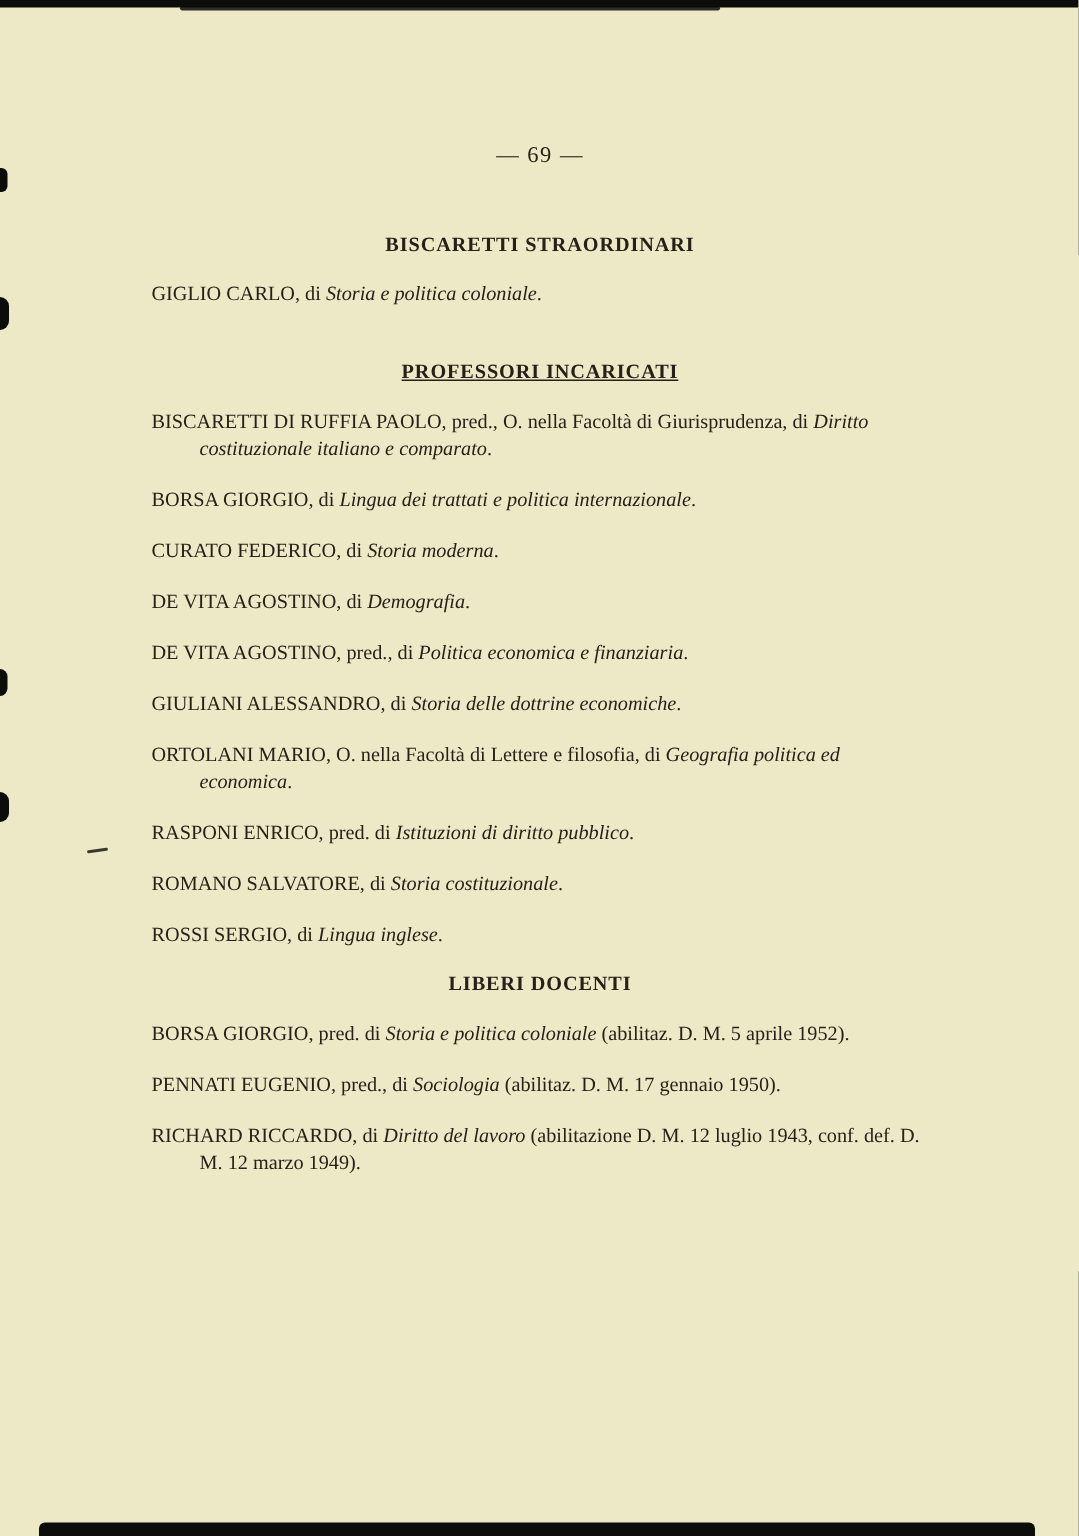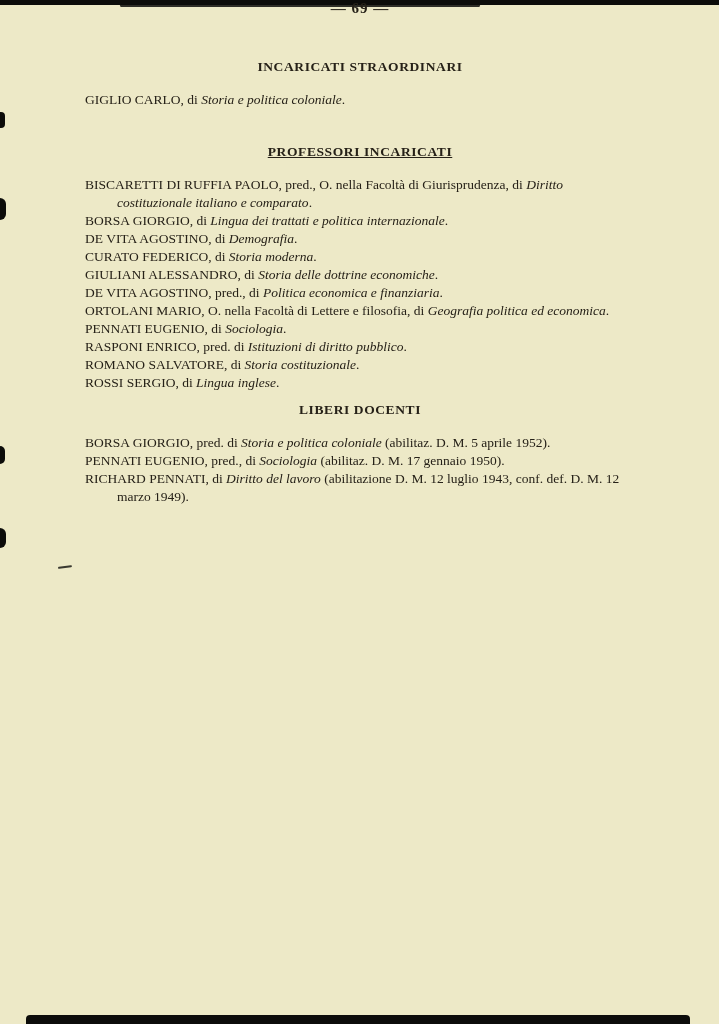--- a/index.html
+++ b/index.html
@@ -28,37 +28,38 @@
   .mark-4 { top: 528px; left: 0; width: 6px; height: 20px; border-radius: 0 7px 7px 0; }
   .mark-tilde { top: 566px; left: 58px; width: 14px; height: 2px; border-radius: 2px; transform: rotate(-8deg); opacity: .8; }
 
   .content {
     position: absolute;
     top: 0;
     left: 85px;
     width: 550px;
   }
   .page-number {
+    margin-top: 96px;
     text-align: center;
-    font-weight: 700;
+    font-weight: 400;
     font-size: 15px;
     letter-spacing: 1px;
   }
   .doc-section .heading {
     margin: 42px 0 16px;
     text-align: center;
     font-size: 13.5px;
     font-weight: 700;
     letter-spacing: 0.6px;
   }
   .doc-section:nth-of-type(2) .heading { margin-top: 35px; text-decoration: underline; }
   .doc-section:nth-of-type(3) .heading { margin-top: 10px; }
   .entries { font-size: 13.5px; line-height: 18px; }
   .entry {
-    margin: 0;
+    margin: 16px;
     padding-left: 32px;
     text-indent: -32px;
   }
   .entry .subject { font-style: italic; }
 </style>
 </head>
 <body>
 
 <div class="page">
   <div class="artifact edge-top"></div>
@@ -67,58 +68,57 @@
   <div class="artifact mark-1"></div>
   <div class="artifact mark-2"></div>
   <div class="artifact mark-3"></div>
   <div class="artifact mark-4"></div>
   <div class="artifact mark-tilde"></div>
 
   <div class="content">
     <div class="page-number">— 69 —</div>
     <div id="sections">
   <section class="doc-section">
-    <h2 class="heading">INCARICATI STRAORDINARI</h2>
+    <h2 class="heading">BISCARETTI STRAORDINARI</h2>
     <div class="entries">
   <p class="entry"><span class="prefix">GIGLIO CARLO, di </span><span class="subject">Storia e politica coloniale</span><span class="suffix">.</span></p>
 </div>
   </section>
 
   <section class="doc-section">
     <h2 class="heading">PROFESSORI INCARICATI</h2>
     <div class="entries">
   <p class="entry"><span class="prefix">BISCARETTI DI RUFFIA PAOLO, pred., O. nella Facoltà di Giurisprudenza, di </span><span class="subject">Diritto costituzionale italiano e comparato</span><span class="suffix">.</span></p>
 
   <p class="entry"><span class="prefix">BORSA GIORGIO, di </span><span class="subject">Lingua dei trattati e politica internazionale</span><span class="suffix">.</span></p>
 
+  <p class="entry"><span class="prefix">CURATO FEDERICO, di </span><span class="subject">Storia moderna</span><span class="suffix">.</span></p>
+
   <p class="entry"><span class="prefix">DE VITA AGOSTINO, di </span><span class="subject">Demografia</span><span class="suffix">.</span></p>
 
-  <p class="entry"><span class="prefix">CURATO FEDERICO, di </span><span class="subject">Storia moderna</span><span class="suffix">.</span></p>
+  <p class="entry"><span class="prefix">DE VITA AGOSTINO, pred., di </span><span class="subject">Politica economica e finanziaria</span><span class="suffix">.</span></p>
 
   <p class="entry"><span class="prefix">GIULIANI ALESSANDRO, di </span><span class="subject">Storia delle dottrine economiche</span><span class="suffix">.</span></p>
 
-  <p class="entry"><span class="prefix">DE VITA AGOSTINO, pred., di </span><span class="subject">Politica economica e finanziaria</span><span class="suffix">.</span></p>
-
   <p class="entry"><span class="prefix">ORTOLANI MARIO, O. nella Facoltà di Lettere e filosofia, di </span><span class="subject">Geografia politica ed economica</span><span class="suffix">.</span></p>
 
-  <p class="entry"><span class="prefix">PENNATI EUGENIO, di </span><span class="subject">Sociologia</span><span class="suffix">.</span></p>
 
   <p class="entry"><span class="prefix">RASPONI ENRICO, pred. di </span><span class="subject">Istituzioni di diritto pubblico</span><span class="suffix">.</span></p>
 
   <p class="entry"><span class="prefix">ROMANO SALVATORE, di </span><span class="subject">Storia costituzionale</span><span class="suffix">.</span></p>
 
   <p class="entry"><span class="prefix">ROSSI SERGIO, di </span><span class="subject">Lingua inglese</span><span class="suffix">.</span></p>
 </div>
   </section>
 
   <section class="doc-section">
     <h2 class="heading">LIBERI DOCENTI</h2>
     <div class="entries">
   <p class="entry"><span class="prefix">BORSA GIORGIO, pred. di </span><span class="subject">Storia e politica coloniale</span><span class="suffix"> (abilitaz. D. M. 5 aprile 1952).</span></p>
 
   <p class="entry"><span class="prefix">PENNATI EUGENIO, pred., di </span><span class="subject">Sociologia</span><span class="suffix"> (abilitaz. D. M. 17 gennaio 1950).</span></p>
 
-  <p class="entry"><span class="prefix">RICHARD PENNATI, di </span><span class="subject">Diritto del lavoro</span><span class="suffix"> (abilitazione D. M. 12 luglio 1943, conf. def. D. M. 12 marzo 1949).</span></p>
+  <p class="entry"><span class="prefix">RICHARD RICCARDO, di </span><span class="subject">Diritto del lavoro</span><span class="suffix"> (abilitazione D. M. 12 luglio 1943, conf. def. D. M. 12 marzo 1949).</span></p>
 </div>
   </section>
 </div>
   </div>
 </div>
 
 </body></html>

